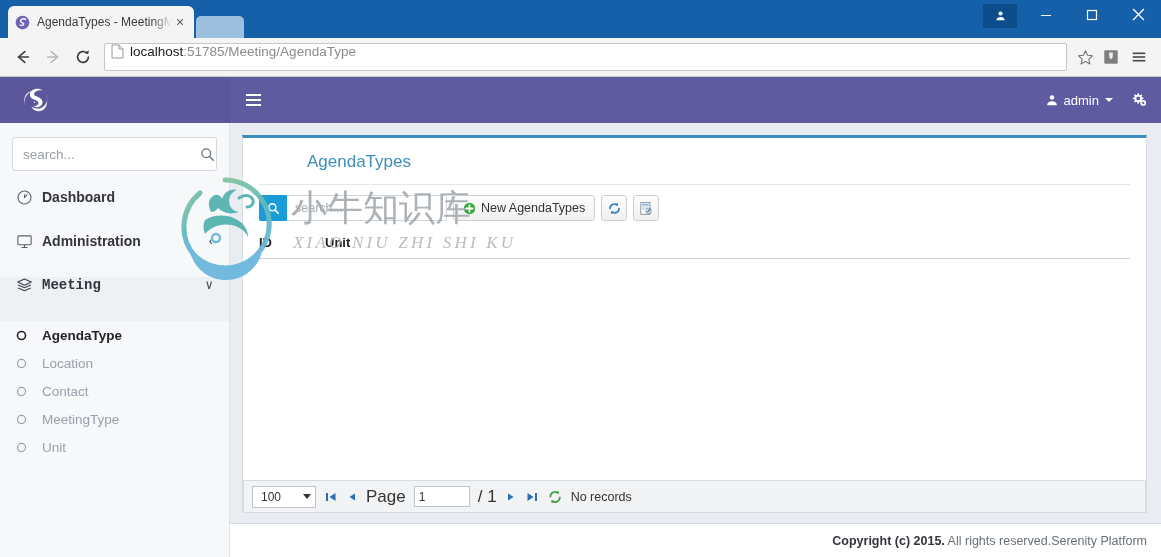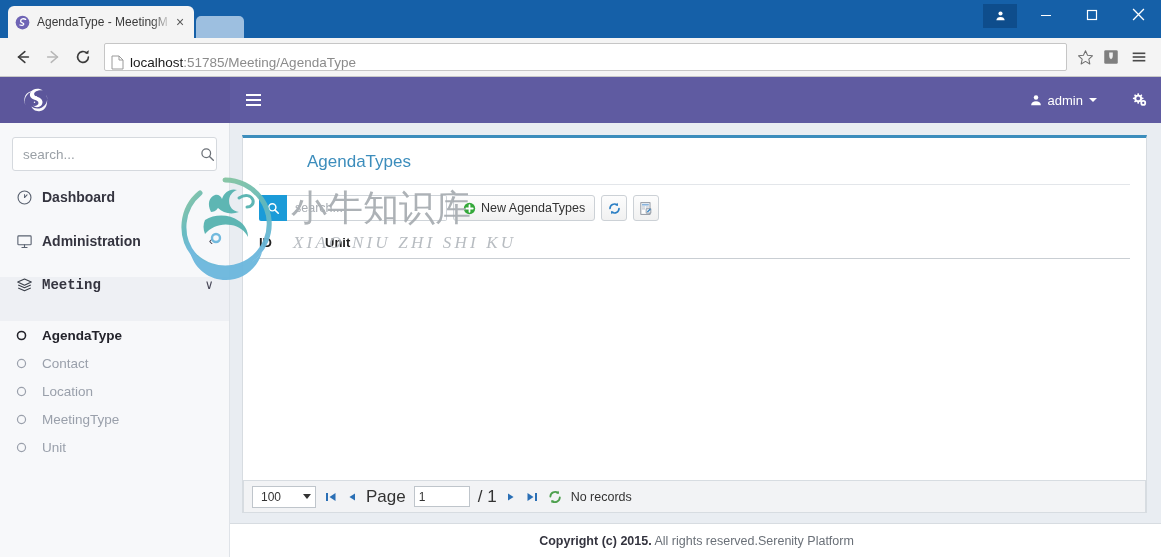--- a/index.html
+++ b/index.html
@@ -54,21 +54,21 @@
 
   .toolbar {
     height: 39px; background: #f4f4f4; display: flex; align-items: center;
     padding: 0 8px; border-bottom: 1px solid #c8c8c8;
   }
   .nav-btn { width: 30px; height: 30px; display: flex; align-items: center;
     justify-content: center; }
   .omnibox {
     flex: 1 1 auto; height: 28px; background: #ffffff;
     border: 1px solid #c6c6c6; border-radius: 2px; margin: 0 6px 0 6px;
-    display: flex; align-items: flex-end; padding: 0 6px;
+    display: flex; align-items: flex-start; padding: 0 6px;
   }
   .omnibox .page-icon { margin-right: 6px; display:flex; }
   .url { font-size: 13.5px; color: #8b8b8b; white-space: nowrap; }
   .url b { color: #1a1a1a; font-weight: normal; }
   .star { width: 24px; display: flex; justify-content: center; }
   .tb-ext { width: 28px; display:flex; justify-content:center; }
   .tb-menu { width: 28px; display:flex; justify-content:center; }
 
   
   .app { position: relative; width: 1161px; height: 480px; background: #e9edf2; }
@@ -77,21 +77,21 @@
   .brand {
     width: 230px; background: #5c569b; display: flex; align-items: center;
     padding-left: 18px;
   }
   .navbar-main {
     flex: 1 1 auto; background: #5f5ba1; display: flex; align-items: center;
     padding: 0 14px 0 16px; justify-content: space-between;
   }
   .hamburger { display: flex; flex-direction: column; gap: 3px; cursor: pointer; }
   .hamburger span { display:block; width: 15px; height: 2px; background: #fff; }
-  .nav-right { display: flex; align-items: center; gap: 34px; }
+  .nav-right { display: flex; align-items: center; gap: 18px; }
   .nav-user { display: flex; align-items: center; gap: 6px; color: #fff;
     font-size: 13px; }
   .caret { width:0;height:0;border-left:4px solid transparent;
     border-right:4px solid transparent;border-top:4px solid #fff; }
 
   .body-row { display: flex; height: 434px; }
 
   
   .sidebar { width: 230px; background: #f7f8fa; border-right: 1px solid #dfe3e8;
     padding-top: 14px; }
@@ -181,21 +181,21 @@
   .pg-input {
     width: 56px; height: 21px; border: 1px solid #bfc5cb; background:#fff;
     font-size: 12px; color:#333; padding: 0 4px; outline:none;
     font-family: "Liberation Sans", sans-serif;
   }
   .pg-status { font-size: 12.5px; color: #333; }
 
   .footer {
     height: 34px; background: #fff; border-top: 1px solid #d7dce1;
     margin: 10px -14px 0 -12px;
-    display: flex; align-items: center; justify-content: center;
+    display: flex; align-items: center; justify-content: flex-end;
     padding: 0 14px 0 16px; font-size: 12.5px; color: #6a7078;
   }
   .footer b { color: #34343f; }
 
   
   .watermark {
     position: absolute; left: 175px; top: 95px; width: 360px; height: 110px;
     pointer-events: none; opacity: 0.95;
   }
 </style>
@@ -205,21 +205,21 @@
 <div class="browser">
 
   <div class="titlebar">
     <div class="tab">
       <span class="tab-favicon">
         <svg width="15" height="15" viewBox="0 0 24 24">
           <circle cx="12" cy="12" r="11" fill="#6f64b5"></circle>
           <path d="M17 7c-3-2-8-1-8 3 0 3 5 2 5 4.5S10 17 8 16" stroke="#fff" stroke-width="2.2" fill="none" stroke-linecap="round"></path>
         </svg>
       </span>
-      <span class="tab-title">AgendaType - MeetingM</span>
+      <span class="tab-title">AgendaTypes - MeetingM</span>
       <span class="tab-close">×</span>
     </div>
     <div class="tab-newghost"></div>
     <div class="win-controls">
       <div class="win-btn">
         <span class="win-profile">
           <svg width="11" height="11" viewBox="0 0 16 16">
               <circle cx="8" cy="5" r="3" fill="#fff"></circle>
               <path d="M2 15c0-3.3 2.7-5 6-5s6 1.7 6 5z" fill="#fff"></path>
             </svg>
@@ -387,29 +387,29 @@
               </svg>
           </span>
           <span>AgendaType</span>
         </div>
         <div class="sub-item">
           <span class="dot">
             <svg width="11" height="11" viewBox="0 0 12 12">
                 <circle cx="6" cy="6" r="4.4" fill="none" stroke="#9aa0ab" stroke-width="1.3"></circle>
               </svg>
           </span>
-          <span>Contact</span>
+          <span>Location</span>
         </div>
         <div class="sub-item">
           <span class="dot">
             <svg width="11" height="11" viewBox="0 0 12 12">
                 <circle cx="6" cy="6" r="4.4" fill="none" stroke="#9aa0ab" stroke-width="1.3"></circle>
               </svg>
           </span>
-          <span>Location</span>
+          <span>Contact</span>
         </div>
         <div class="sub-item">
           <span class="dot">
             <svg width="11" height="11" viewBox="0 0 12 12">
                 <circle cx="6" cy="6" r="4.4" fill="none" stroke="#9aa0ab" stroke-width="1.3"></circle>
               </svg>
           </span>
           <span>MeetingType</span>
         </div>
         <div class="sub-item">

